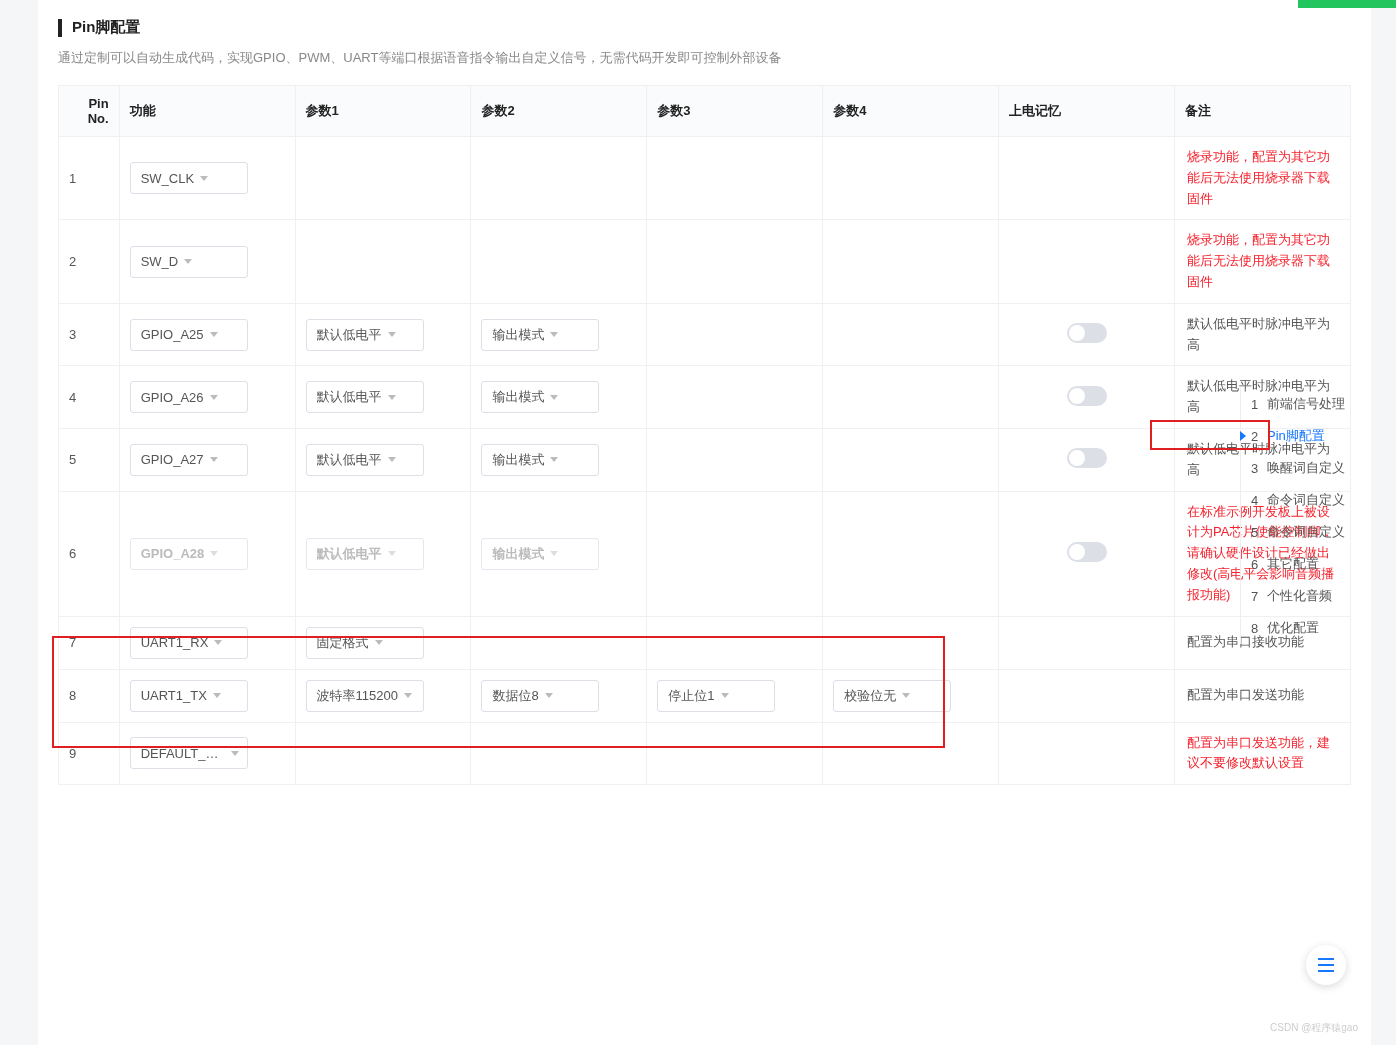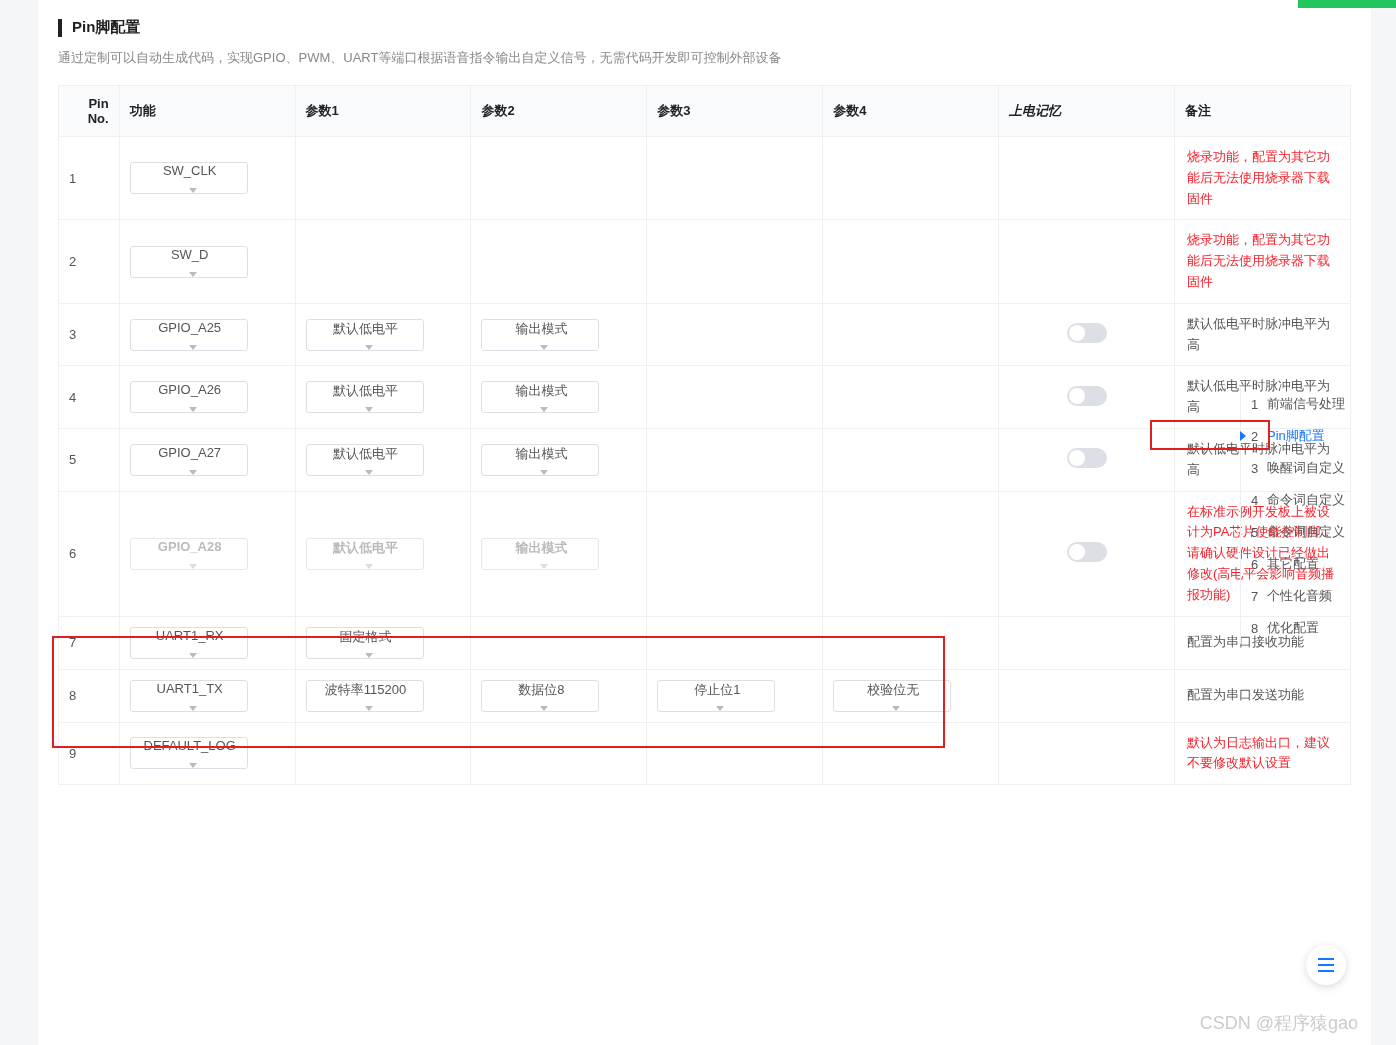--- a/index.html
+++ b/index.html
@@ -54,41 +54,39 @@
   }
   .pin-table th {
     background: #fafbfc;
     font-weight: 600;
     color: #222;
     font-size: 13px;
   }
   .pin-table th.col-pinno { width: 50px; text-align: right; }
   .pin-table th.col-func  { width: 145px; }
   .pin-table th.col-param { width: 145px; }
-  .pin-table th.col-mem   { width: 145px; font-style: italic; }
+  .pin-table th.col-mem   { width: 145px; }
   .pin-table th.col-note  { width: 145px; }
   .pin-table td.pinno { color:#555; }
   .pin-table td.note { color:#555; line-height:1.6;padding-left:12px;}
   .pin-table td.note.red { color:#f5222d; }
   .select {
     display: flex;
     align-items: center;
-    justify-content: space-between;
     width: 118px;
     height: 32px;
     padding: 0 8px 0 10px;
     border: 1px solid #dcdfe6;
     border-radius: 3px;
     background: #fff;
     color: #555;
     cursor: pointer;
     font-size: 13px;
     white-space: nowrap;
     overflow: hidden;
-    flex-direction: column;
   }
   .select.disabled {
     color: #bbb;
     background: #fff;
     cursor: not-allowed;
     border-color: #e4e7ed;
     font-weight: bold;
   }
   .select .sel-text { overflow:hidden; text-overflow:ellipsis; }
   .chev {
@@ -164,21 +162,21 @@
     left: 1150px;
     top: 420px;
     width: 120px;
     height: 30px;
   }
   .watermark {
     position: absolute;
     right: 38px;
     bottom: 10px;
     color: #ccc;
-    font-size: 18px;
+    font-size: 10px;
   }
   .float-btn {
     position: absolute;
     right: 50px;
     bottom: 60px;
     width: 40px; height: 40px;
     border-radius: 50%;
     background: #fff;
     box-shadow: 0 2px 8px rgba(0,0,0,.15);
     display:flex; align-items:center; justify-content:center;
@@ -410,21 +408,21 @@
             <div class="select">
             <span class="sel-text">DEFAULT_LOG</span>
             <span class="chev"></span>
           </div>
           </td>
      <td></td>
      <td></td>
      <td></td>
      <td></td>
      <td style="text-align:center"></td>
-     <td class="note red">默认为日志输出口，建议不要修改默认设置</td>
+     <td class="note red">配置为串口发送功能，建议不要修改默认设置</td>
         </tr>
       </tbody>
   </table>
 
 </div>
 
 <div class="side-nav" id="side-nav">
     <div class="nav-item">
       <span class="idx">1</span>
      <span>前端信号处理</span>

